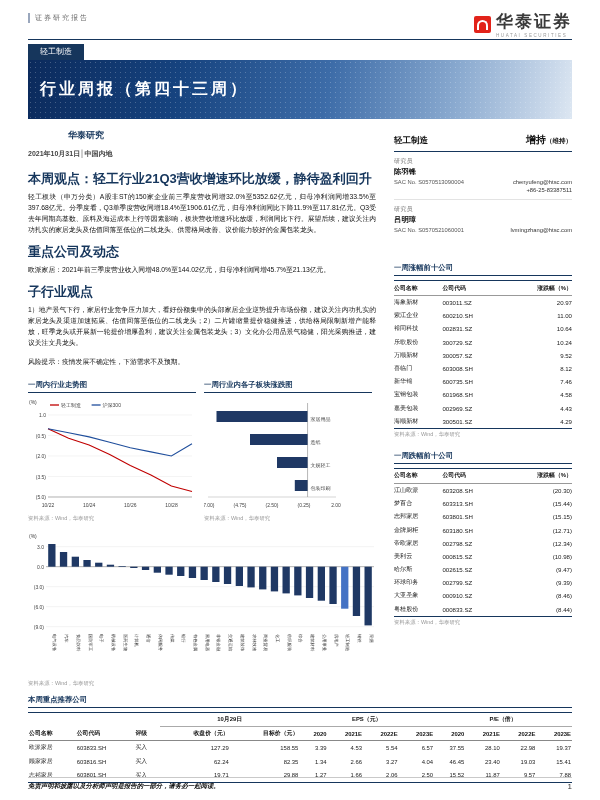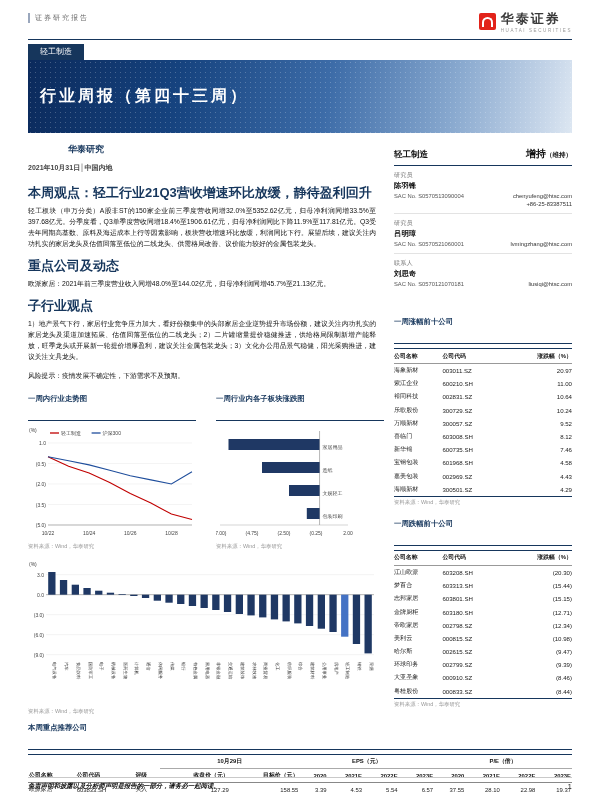--- a/index.html
+++ b/index.html
@@ -11,27 +11,27 @@
   }
   .page { padding:10px 28px 0 28px; }
 
   
   .top { display:flex; justify-content:space-between; align-items:flex-start; height:26px; }
   .report-type { font-size:7px; color:#666; border-left:2px solid #9aa7bd; padding-left:5px; letter-spacing:2px; margin-top:3px; }
   .logo { display:flex; align-items:center; gap:5px; }
   .logo-mark { width:17px; height:17px; background:#e2231a; border-radius:2px; position:relative; }
   .logo-mark::after { content:""; position:absolute; left:3px; right:3px; top:4px; bottom:3px;
     border:2px solid #fff; border-bottom:none; border-radius:7px 7px 0 0; }
-  .logo-text .cn { font-size:13px; font-weight:bold; color:#3a3a3a; letter-spacing:2px; }
+  .logo-text .cn { font-size:17px; font-weight:bold; color:#3a3a3a; letter-spacing:2px; }
   .logo-text .en { font-size:4.5px; color:#999; letter-spacing:1.6px; }
 
   
   .tag-row { border-top:1px solid #16365c; margin-top:3px; padding:0; }
   .sector-tag { display:inline-block; background:#16365c; color:#fff; font-size:8px; padding:2.5px 12px 3px; }
-  .banner { height:73px; position:relative; overflow:hidden; display:flex; align-items:center;
+  .banner { height:59px; position:relative; overflow:hidden; display:flex; align-items:center;
     background:linear-gradient(100deg,#0b2a5c 0%,#16437f 28%,#3d6ca8 55%,#89a9cf 78%,#c9d8ea 95%,#dde7f2 100%); }
   .banner::before { content:""; position:absolute; inset:0; opacity:.45;
     background-image:radial-gradient(rgba(255,255,255,.5) .7px, transparent .9px);
     background-size:5px 5px; }
   .banner-title { position:relative; color:#fff; font-size:16px; font-weight:bold; letter-spacing:3px; padding-left:12px; }
 
   
   .columns { display:flex; gap:18px; margin-top:10px; }
   .col-left { width:348px; }
   .col-right { width:178px; }
@@ -50,24 +50,24 @@
   .rating-action { font-size:10px; font-weight:bold; color:#111; }
   .rating-status { font-size:6.5px; font-weight:bold; color:#111; }
   .analyst { padding:5px 0 6px; border-bottom:0.6px solid #e3e3e3; }
   .analyst:last-child { border-bottom:none; }
   .an-role { font-size:6.2px; color:#777; }
   .an-name-row { font-size:7.4px; font-weight:bold; color:#111; margin-top:1px; }
   .an-line { display:flex; justify-content:space-between; font-size:5.8px; color:#555; margin-top:2px; }
   .an-line .rgt { color:#333; }
 
   
-  .chart-head { color:#16365c; font-weight:bold; font-size:7.4px; border-bottom:1px solid #16365c; padding-bottom:16px; margin-bottom:4px; }
+  .chart-head { color:#16365c; font-weight:bold; font-size:7.4px; border-bottom:1px solid #16365c; padding-bottom:2px; margin-bottom:4px; }
   .source { font-size:5.4px; color:#999; margin-top:2px; }
 
-  .mini-charts { display:flex; gap:20px; margin-top:13px; }
+  .mini-charts { display:flex; gap:8px; margin-top:13px; }
   .mini { width:168px; }
   .wide-chart { margin-top:10px; }
 
   svg text { font-family:"Liberation Sans","DejaVu Sans",sans-serif; }
   .tk { font-size:5px; fill:#444; }
   .tkv { font-size:4.3px; fill:#333; }
 
   
   .gl-section { margin-top:13px; }
   .gl-section.first { margin-top:24px; }
@@ -286,28 +286,20 @@
               <span></span>
               <span class="rgt">+86-25-83387511</span>
             </div>
           </div>
           <div class="analyst">
             <div class="an-role">研究员</div>
             <div class="an-name-row">吕明璋</div>
             <div class="an-line">
               <span>SAC No. S0570521060001</span>
               <span class="rgt">lvmingzhang@htsc.com</span>
-            </div>
-          </div>
-          <div class="analyst">
-            <div class="an-role">联系人</div>
-            <div class="an-name-row">刘思奇</div>
-            <div class="an-line">
-              <span>SAC No. S0570121070181</span>
-              <span class="rgt">liusiqi@htsc.com</span>
             </div>
           </div>
         </div>
 
       <div class="gl-section first">
         <div class="chart-head">一周涨幅前十公司</div>
         <table class="gl-table">
           <thead>
             <tr>
               <th>公司名称</th>

